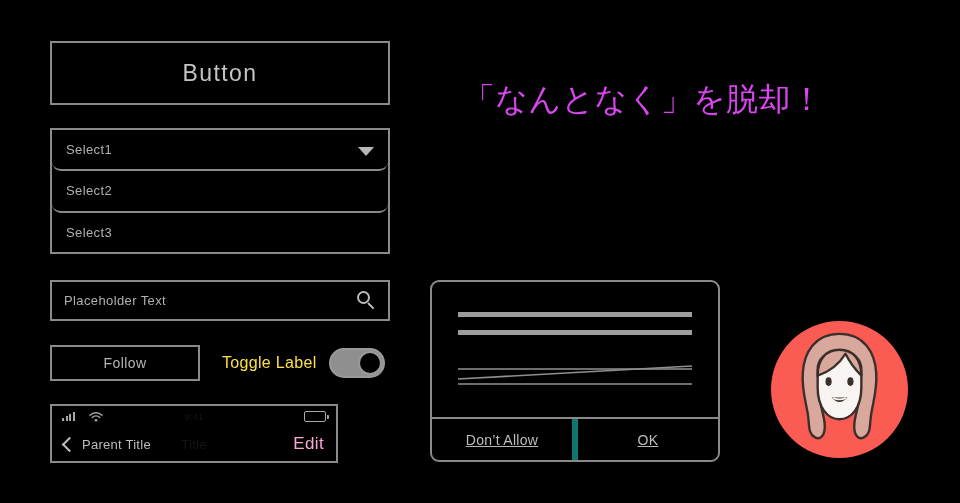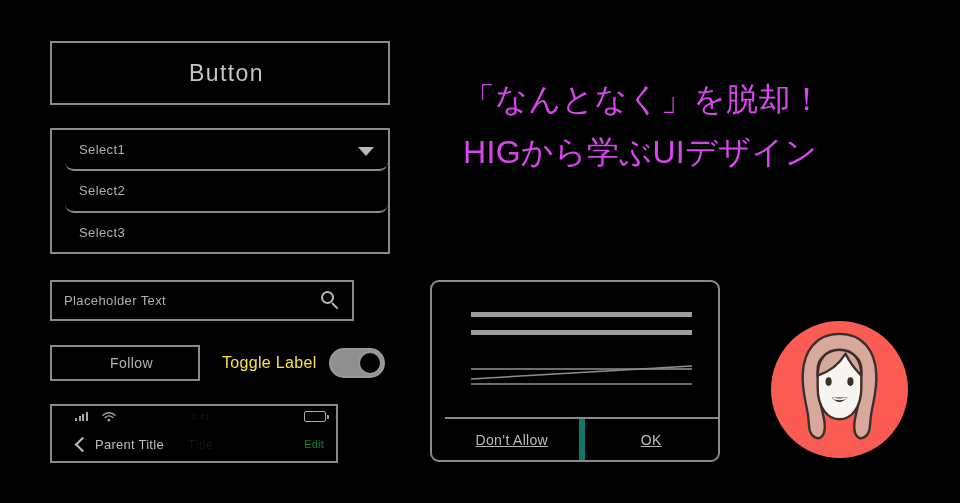--- a/index.html
+++ b/index.html
@@ -20,21 +20,20 @@
     inset: 0;
     background: #000000;
   }
 
   
   .wf-box {
     position: absolute;
     border: 2px solid #8a8a8a;
     background: #000000;
     box-sizing: border-box;
-    padding-left: 13px;
   }
 
   
   #button-control {
     left: 50px;
     top: 41px;
     width: 340px;
     height: 64px;
     display: flex;
     align-items: center;
@@ -82,21 +81,21 @@
     height: 0;
     border-left: 8px solid transparent;
     border-right: 8px solid transparent;
     border-top: 9px solid #b9b9b9;
   }
 
   
   #search-control {
     left: 50px;
     top: 280px;
-    width: 304px;
+    width: 340px;
     height: 41px;
     display: flex;
     align-items: center;
     padding: 0 12px;
   }
   #search-control .ph {
     font-size: 13px;
     letter-spacing: 0.03em;
     color: #b0b0b0;
     flex: 1;
@@ -258,22 +257,22 @@
   .titlebar .center-title {
     position: absolute;
     left: 0; right: 0;
     text-align: center;
     font-size: 13px;
     color: #141414;
     letter-spacing: 0.02em;
   }
   .titlebar .edit {
     margin-left: auto;
-    font-size: 11px;
-    color: #15803d;
+    font-size: 17px;
+    color: #f9a8d4;
     letter-spacing: 0.02em;
   }
 
   
   #headline {
     position: absolute;
     left: 463px;
     top: 73px;
     width: 470px;
   }
@@ -411,21 +410,20 @@
     <div class="titlebar">
       <span class="back-chevron"></span>
       <span class="parent">Parent Title</span>
       <span class="center-title">Title</span>
       <span class="edit">Edit</span>
     </div>
   </div>
 
   <div id="headline">
     <div>「なんとなく」を脱却！</div>
-    <div>HIGから学ぶUIデザイン</div>
   </div>
 
   <div class="wf-box" id="alert-dialog">
     <div class="alert-body">
       <div class="alert-line thick" style="top:30px"></div>
       <div class="alert-line thick" style="top:48px"></div>
       <div class="alert-line thin" style="top:86px"></div>
       <div class="alert-line thin" style="top:101px"></div>
       <div class="alert-diag">
         <svg viewBox="0 0 238 30" preserveAspectRatio="none" aria-hidden="true">

